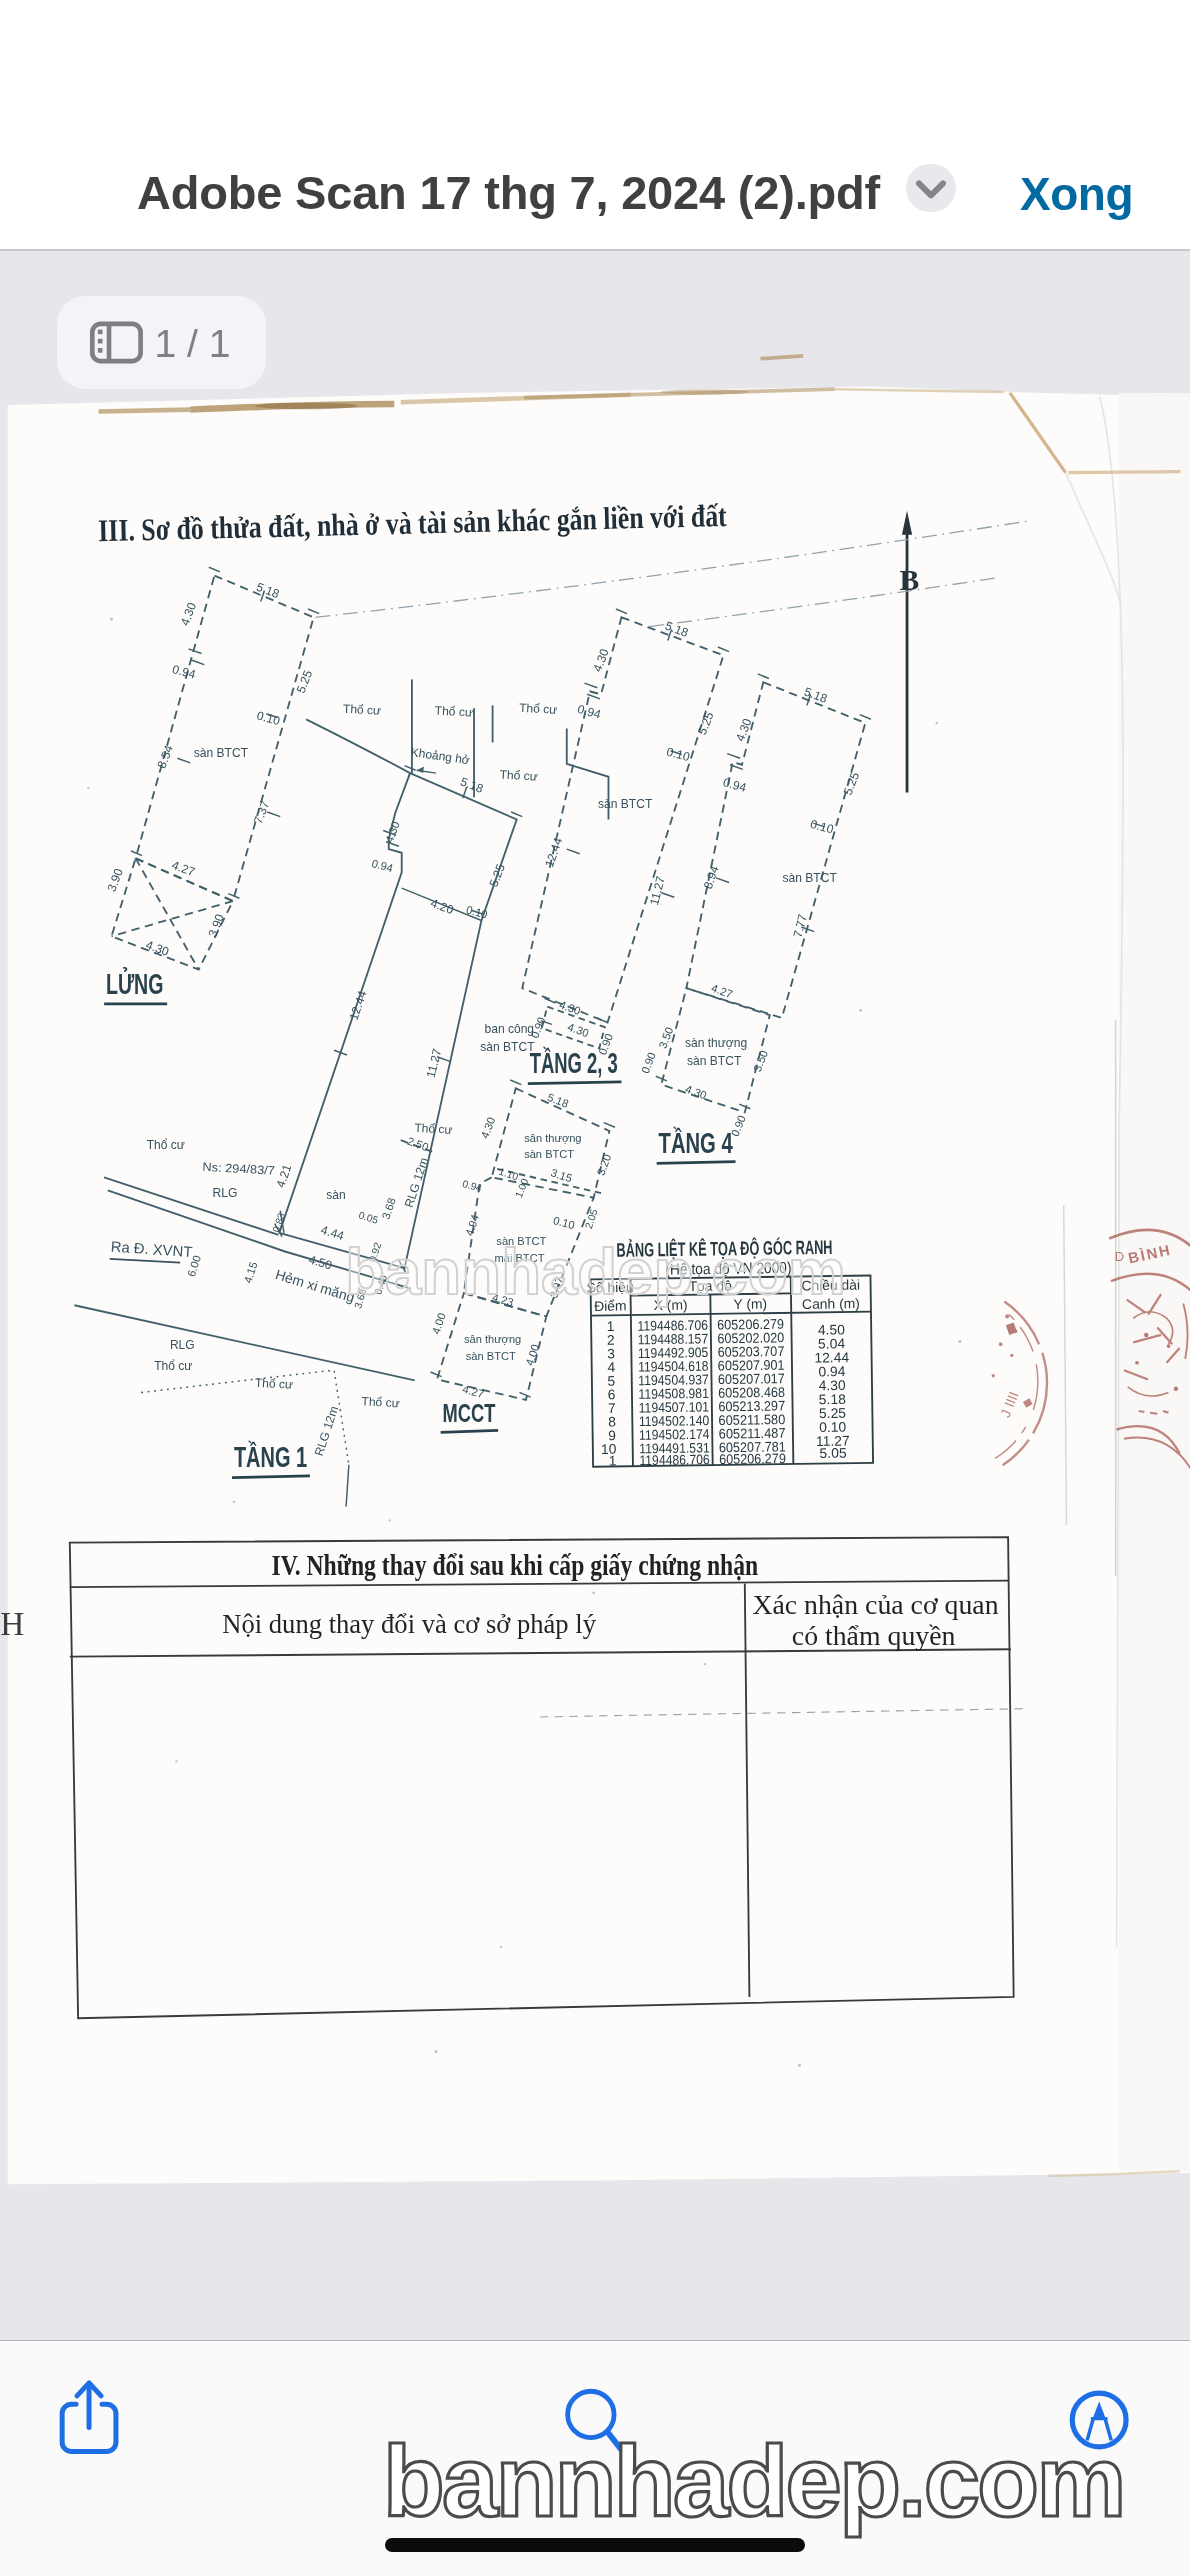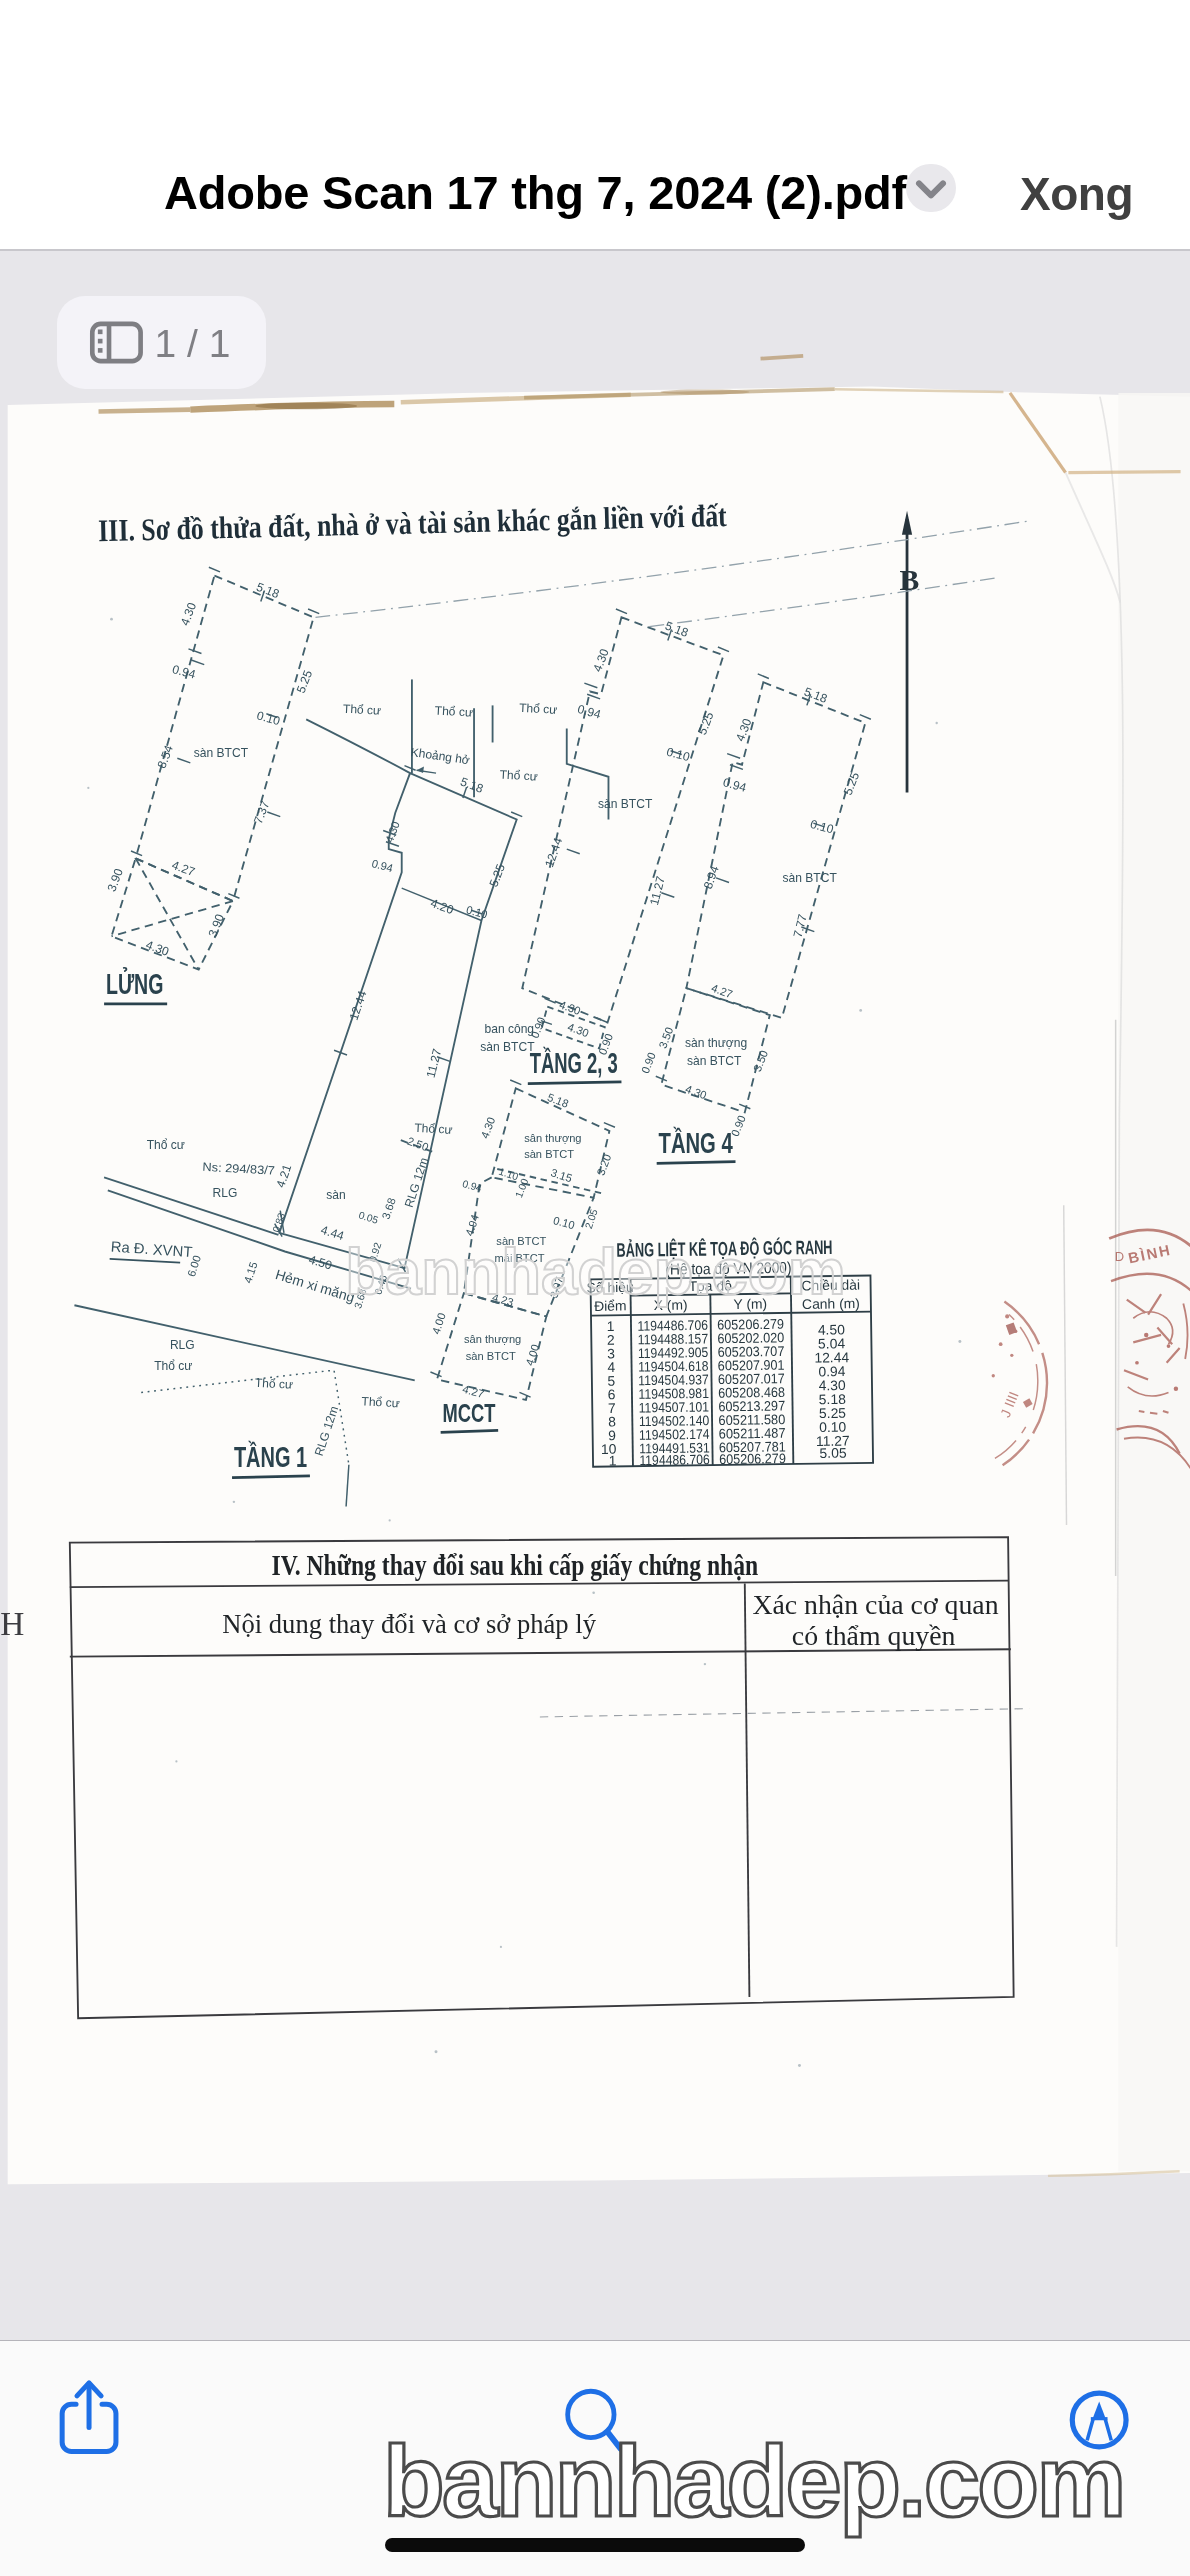--- a/index.html
+++ b/index.html
@@ -10,28 +10,28 @@
 </head>
 <body>
 
 <div class="abs" style="left:139px;top:57px;width:102px;height:30px;border-radius:15px;background:#f5f5f6;"></div>
 <div class="abs" style="left:796px;top:56px;width:54px;height:26px;border-radius:5.6px;background:#f5f5f6;"></div>
 <div class="abs" style="left:877px;top:56px;width:33px;height:26px;border-radius:5.6px;background:#f6f6f7;"></div>
 <div class="abs" style="left:925px;top:57px;width:61px;height:28px;border-radius:7.4px;background:#f4f4f5;"></div>
 
 <div class="abs" style="left:0;top:0;width:1191px;height:250px;background:#ffffff;"></div>
 
-<div class="abs" style="left:137px;top:165px;width:770px;height:56px;font-size:47px;font-weight:700;color:#000000;letter-spacing:-0.2px;white-space:nowrap;text-align:right;">Adobe Scan 17 thg 7, 2024 (2).pdf</div>
+<div class="abs" style="left:137px;top:165px;width:770px;height:56px;font-size:47px;font-weight:700;color:#404040;letter-spacing:-0.2px;white-space:nowrap;">Adobe Scan 17 thg 7, 2024 (2).pdf</div>
 
 <div class="abs" style="left:906px;top:164px;width:50px;height:48px;border-radius:24px;background:#e9e8ec;"></div>
 <svg class="abs" style="left:906px;top:164px;" width="50" height="48" viewBox="0 0 54 52">
   <path d="M14 21 L27 34 L40 21" fill="none" stroke="#84848a" stroke-width="6.5" stroke-linecap="round" stroke-linejoin="round"></path>
 </svg>
 
-<div class="abs" style="left:1020px;top:167px;font-size:46px;font-weight:700;color:#404040;letter-spacing:-0.5px;">Xong</div>
+<div class="abs" style="left:1020px;top:167px;font-size:46px;font-weight:700;color:#0369a1;letter-spacing:-0.5px;">Xong</div>
 
 <div class="abs" style="left:0;top:249px;width:1191px;height:1.9px;background:#c8c7cc;"></div>
 
 <div class="abs" style="left:0;top:251px;width:1191px;height:2089px;background:#e7e6ea;"></div>
 
 <svg class="abs" style="left:0;top:252px;" width="1191" height="2088" viewBox="0 272 1284 2252" font-family="Liberation Sans, sans-serif">
 
   <path d="M8 437 L500 424 L940 417 L1090 423 L1284 428 L1284 2344 L640 2352 L8 2356 Z" fill="#fdfcfa"></path>
 
   <rect x="1206" y="424" width="78" height="1918" fill="#f8f7f4" opacity="0.85"></rect>

